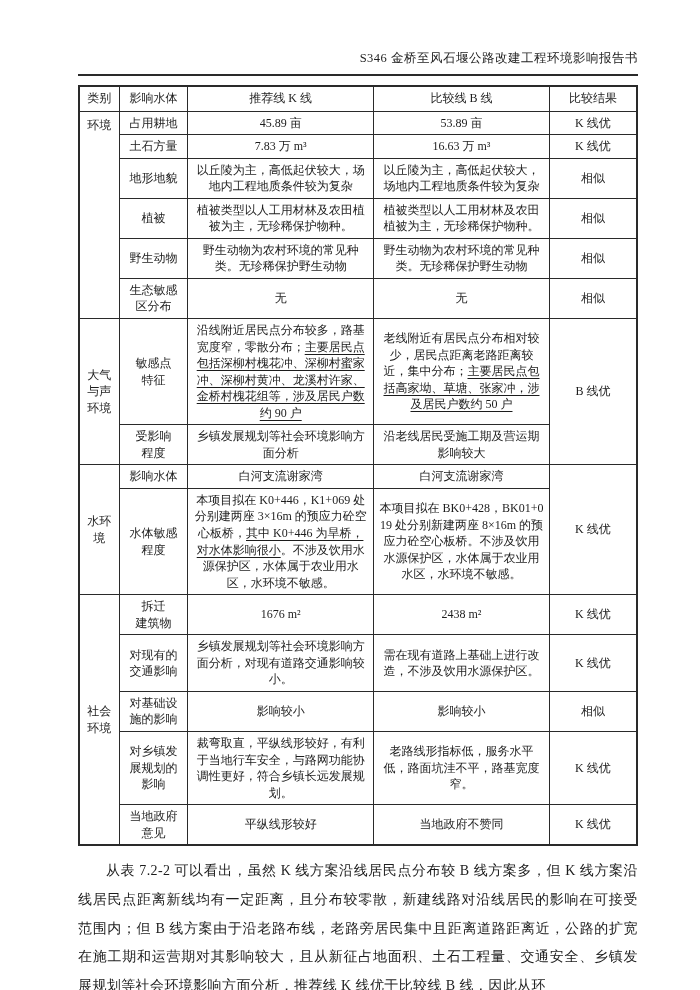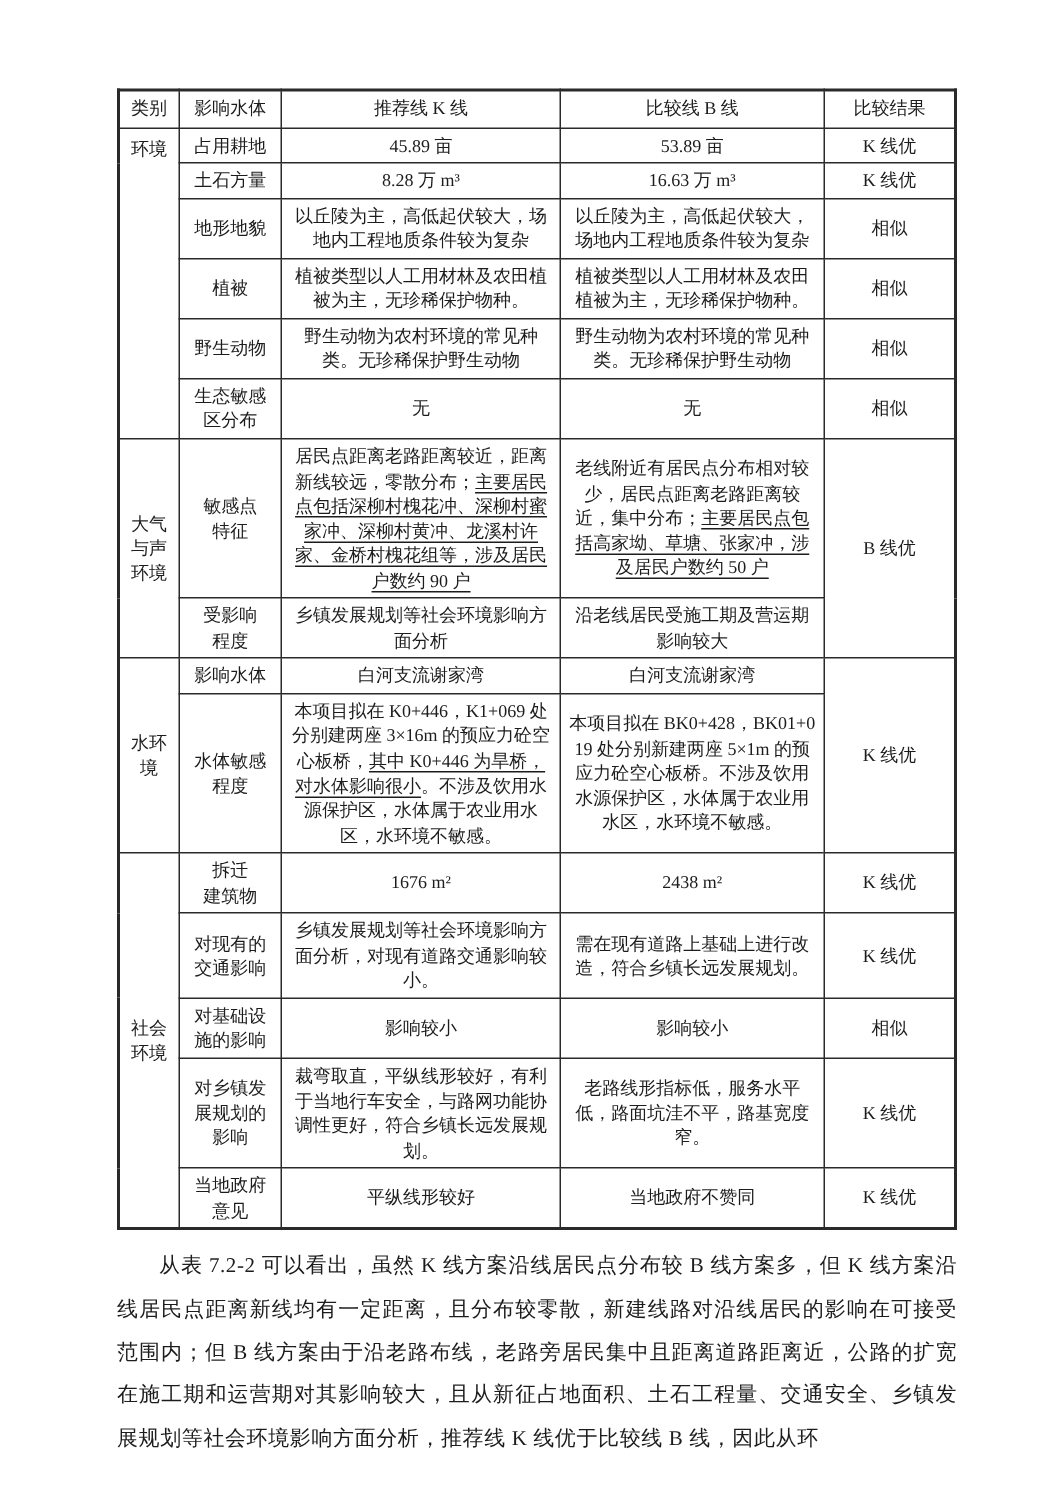--- a/index.html
+++ b/index.html
@@ -51,20 +51,21 @@
     text-align: justify;
     text-indent: 2em;
     letter-spacing: 0.4px;
   }
 </style>
 </head>
 <body>
 
 <div class="page">
 
+  <div class="running-header">S346 金桥至风石堰公路改建工程环境影响报告书</div>
 
   <table class="cmp">
     <colgroup>
       <col style="width:7.2%">
         <col style="width:12.3%">
         <col style="width:33.3%">
         <col style="width:31.5%">
         <col style="width:15.7%">
     </colgroup>
     <thead>
@@ -80,21 +81,21 @@
 
       <tr>
         <td class="cat top" rowspan="6">环境</td>
         <td class="item">占用耕地</td>
         <td>45.89 亩</td>
         <td>53.89 亩</td>
         <td>K 线优</td>
       </tr>
       <tr>
         <td class="item">土石方量</td>
-        <td>8.28 万 m³</td>
+        <td>7.83 万 m³</td>
         <td>16.63 万 m³</td>
         <td>K 线优</td>
       </tr>
       <tr>
         <td class="item">地形地貌</td>
         <td>以丘陵为主，高低起伏较大，场地内工程地质条件较为复杂</td>
         <td>以丘陵为主，高低起伏较大，场地内工程地质条件较为复杂</td>
         <td>相似</td>
       </tr>
       <tr>
@@ -116,21 +117,21 @@
         <td>无</td>
         <td>相似</td>
       </tr>
 
       <tr>
         <td class="cat" rowspan="2">大气
 与声
 环境</td>
         <td class="item">敏感点
 特征</td>
-        <td><span>居民点距离老路距离较近，距离新线较远，零散分布；</span><span class="ul">主要居民点包括深柳村槐花冲、深柳村蜜家冲、深柳村黄冲、龙溪村许家、金桥村槐花组等，涉及居民户数约 90 户</span></td>
+        <td><span>沿线附近居民点分布较多，路基宽度窄，零散分布；</span><span class="ul">主要居民点包括深柳村槐花冲、深柳村蜜家冲、深柳村黄冲、龙溪村许家、金桥村槐花组等，涉及居民户数约 90 户</span></td>
         <td><span>老线附近有居民点分布相对较少，居民点距离老路距离较近，集中分布；</span><span class="ul">主要居民点包括高家坳、草塘、张家冲，涉及居民户数约 50 户</span></td>
         <td rowspan="2">B 线优</td>
       </tr>
       <tr>
         <td class="item">受影响
 程度</td>
         <td>乡镇发展规划等社会环境影响方面分析</td>
         <td>沿老线居民受施工期及营运期影响较大</td>
       </tr>
 
@@ -139,37 +140,37 @@
 境</td>
         <td class="item">影响水体</td>
         <td>白河支流谢家湾</td>
         <td>白河支流谢家湾</td>
         <td rowspan="2">K 线优</td>
       </tr>
       <tr>
         <td class="item">水体敏感
 程度</td>
         <td><span>本项目拟在 K0+446，K1+069 处分别建两座 3×16m 的预应力砼空心板桥，</span><span class="ul">其中 K0+446 为旱桥，对水体影响很小</span><span>。不涉及饮用水源保护区，水体属于农业用水区，水环境不敏感。</span></td>
-        <td>本项目拟在 BK0+428，BK01+019 处分别新建两座 5×1m 的预应力砼空心板桥。不涉及饮用水源保护区，水体属于农业用水区，水环境不敏感。</td>
+        <td>本项目拟在 BK0+428，BK01+019 处分别新建两座 8×16m 的预应力砼空心板桥。不涉及饮用水源保护区，水体属于农业用水区，水环境不敏感。</td>
       </tr>
 
       <tr>
         <td class="cat" rowspan="5">社会
 环境</td>
         <td class="item">拆迁
 建筑物</td>
         <td>1676 m²</td>
         <td>2438 m²</td>
         <td>K 线优</td>
       </tr>
       <tr>
         <td class="item">对现有的
 交通影响</td>
         <td>乡镇发展规划等社会环境影响方面分析，对现有道路交通影响较小。</td>
-        <td>需在现有道路上基础上进行改造，符合乡镇长远发展规划。</td>
+        <td>需在现有道路上基础上进行改造，不涉及饮用水源保护区。</td>
         <td>K 线优</td>
       </tr>
       <tr>
         <td class="item">对基础设
 施的影响</td>
         <td>影响较小</td>
         <td>影响较小</td>
         <td>相似</td>
       </tr>
       <tr>

